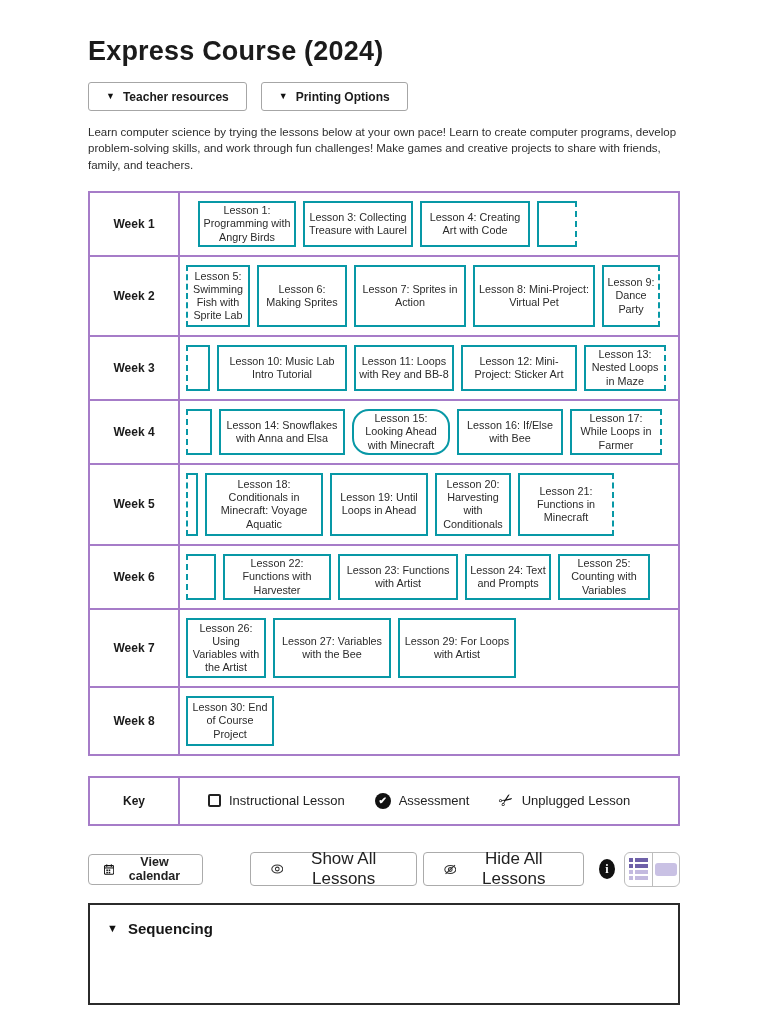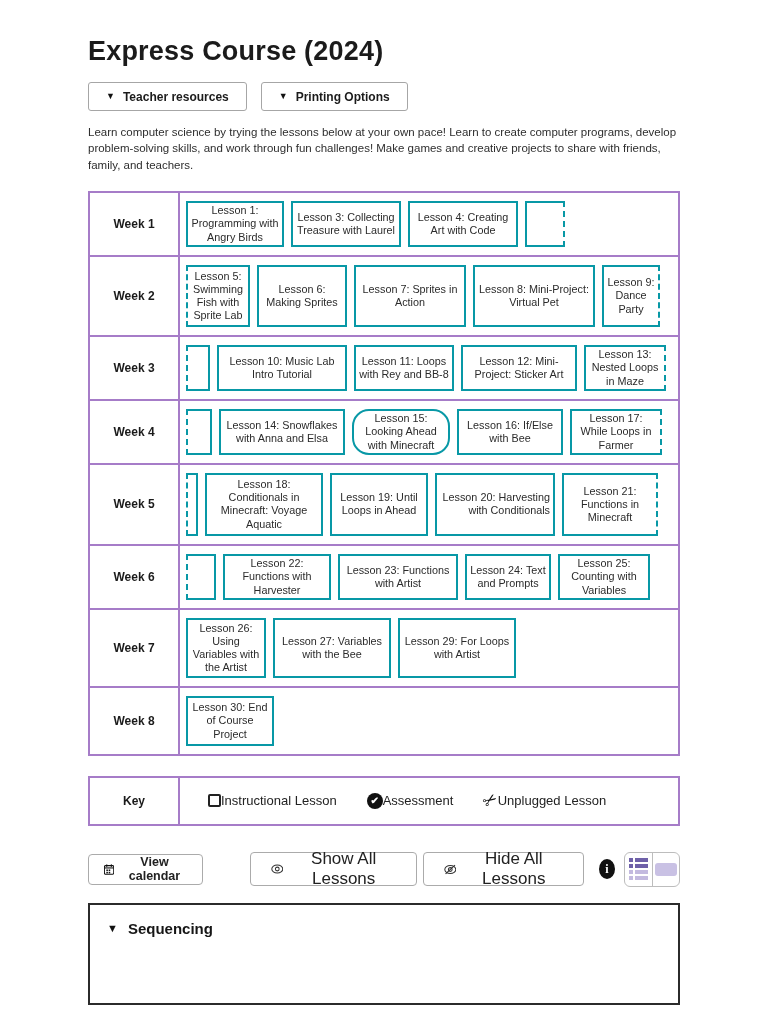--- a/index.html
+++ b/index.html
@@ -47,21 +47,21 @@
   .lesson.dl{border-left:2px dashed var(--teal);}
   .lesson.dr{border-right:2px dashed var(--teal);}
 
   
   .keybox{margin-top:20px;width:592px;height:50px;border:2px solid var(--purple);display:flex;}
   .keylabel{
     flex:0 0 90px;border-right:2px solid var(--purple);
     display:flex;align-items:center;justify-content:center;font-weight:bold;font-size:12px;
   }
   .keyitems{flex:1;display:flex;align-items:center;gap:30px;padding-left:28px;font-size:13px;color:#222;}
-  .keyitem{display:flex;align-items:center;gap:0;}
+  .keyitem{display:flex;align-items:center;gap:8px;}
   .kbox{width:13px;height:13px;border:2px solid #222;border-radius:2px;}
   .kcheck{
     width:16px;height:16px;border-radius:50%;background:#111;color:#fff;
     display:flex;align-items:center;justify-content:center;font-size:10px;font-weight:bold;
   }
   .kscissors{font-size:17px;color:#111;transform:rotate(-35deg);display:inline-block;}
 
   
   .actions{margin-top:26px;display:flex;align-items:center;width:592px;}
   .abtn{
@@ -113,21 +113,21 @@
       <span>Printing Options</span>
     </button>
   </div>
 
   <div class="desc">Learn computer science by trying the lessons below at your own pace! Learn to create computer programs, develop problem-solving skills, and work through fun challenges! Make games and creative projects to share with friends, family, and teachers.</div>
 
   <div class="ctable" id="weeks">
       <div class="wrow" style="height: 64px;">
         <div class="wlabel">Week 1</div>
         <div class="larea">
-          <div class="lesson" style="width: 98px;">Lesson 1: Programming with Angry Birds</div>
+          <div class="lesson" style="width: 98px; margin-left: 12px;">Lesson 1: Programming with Angry Birds</div>
           <div class="lesson" style="width: 110px;">Lesson 3: Collecting Treasure with Laurel</div>
           <div class="lesson" style="width: 110px;">Lesson 4: Creating Art with Code</div>
           <div class="lesson dr" style="width: 40px;"></div>
         </div>
       </div>
       <div class="wrow" style="height: 80px;">
         <div class="wlabel">Week 2</div>
         <div class="larea">
           <div class="lesson dl" style="width: 64px;">Lesson 5: Swimming Fish with Sprite Lab</div>
           <div class="lesson" style="width: 90px;">Lesson 6: Making Sprites</div>
@@ -155,21 +155,21 @@
           <div class="lesson" style="width: 106px;">Lesson 16: If/Else with Bee</div>
           <div class="lesson dr" style="width: 92px;">Lesson 17: While Loops in Farmer</div>
         </div>
       </div>
       <div class="wrow" style="height: 81px;">
         <div class="wlabel">Week 5</div>
         <div class="larea">
           <div class="lesson dl" style="width: 12px;"></div>
           <div class="lesson" style="width: 118px;">Lesson 18: Conditionals in Minecraft: Voyage Aquatic</div>
           <div class="lesson" style="width: 98px;">Lesson 19: Until Loops in Ahead</div>
-          <div class="lesson" style="width: 120px; text-align: right;">Lesson 20: Harvesting with Conditionals</div>
+          <div class="lesson" style="width: 76px;">Lesson 20: Harvesting with Conditionals</div>
           <div class="lesson dr" style="width: 96px;">Lesson 21: Functions in Minecraft</div>
         </div>
       </div>
       <div class="wrow" style="height: 64px;">
         <div class="wlabel">Week 6</div>
         <div class="larea">
           <div class="lesson dl" style="width: 30px;"></div>
           <div class="lesson" style="width: 108px;">Lesson 22: Functions with Harvester</div>
           <div class="lesson" style="width: 120px;">Lesson 23: Functions with Artist</div>
           <div class="lesson" style="width: 86px;">Lesson 24: Text and Prompts</div>

